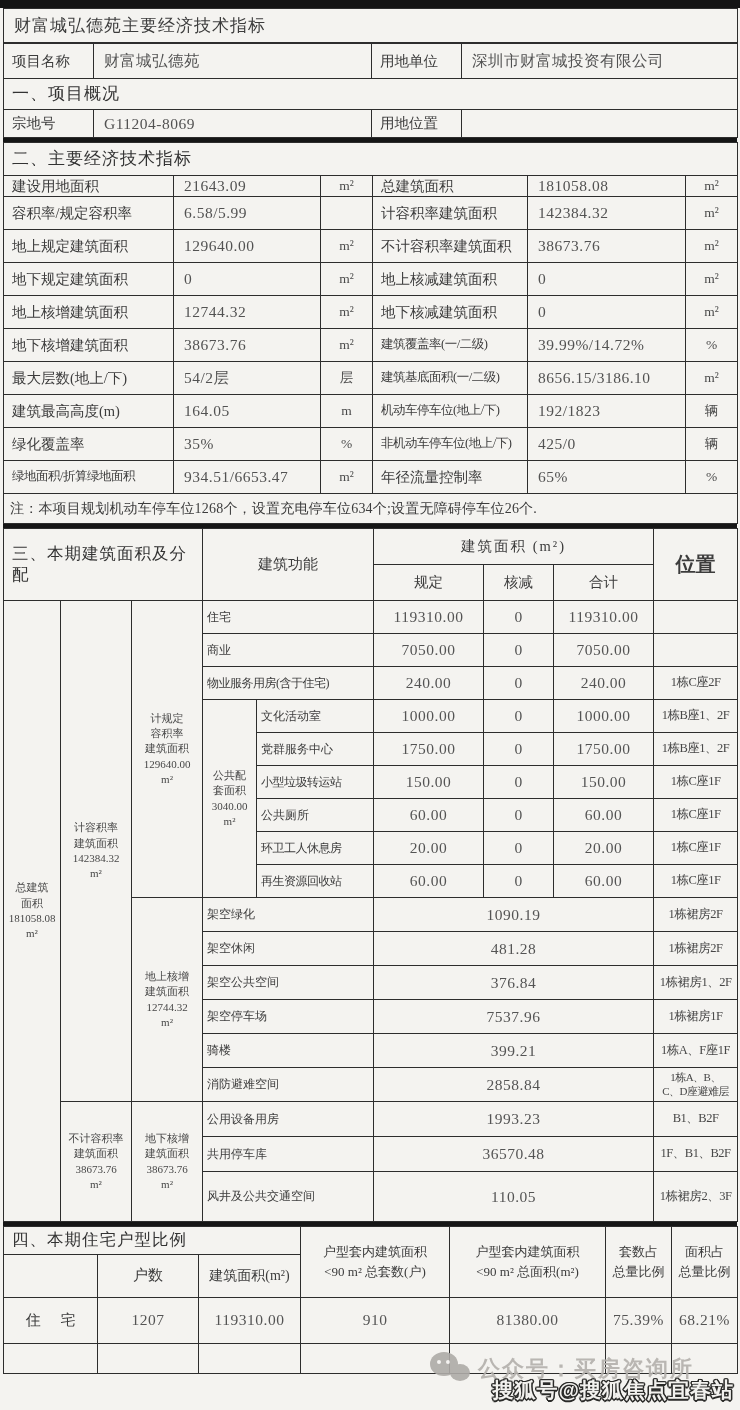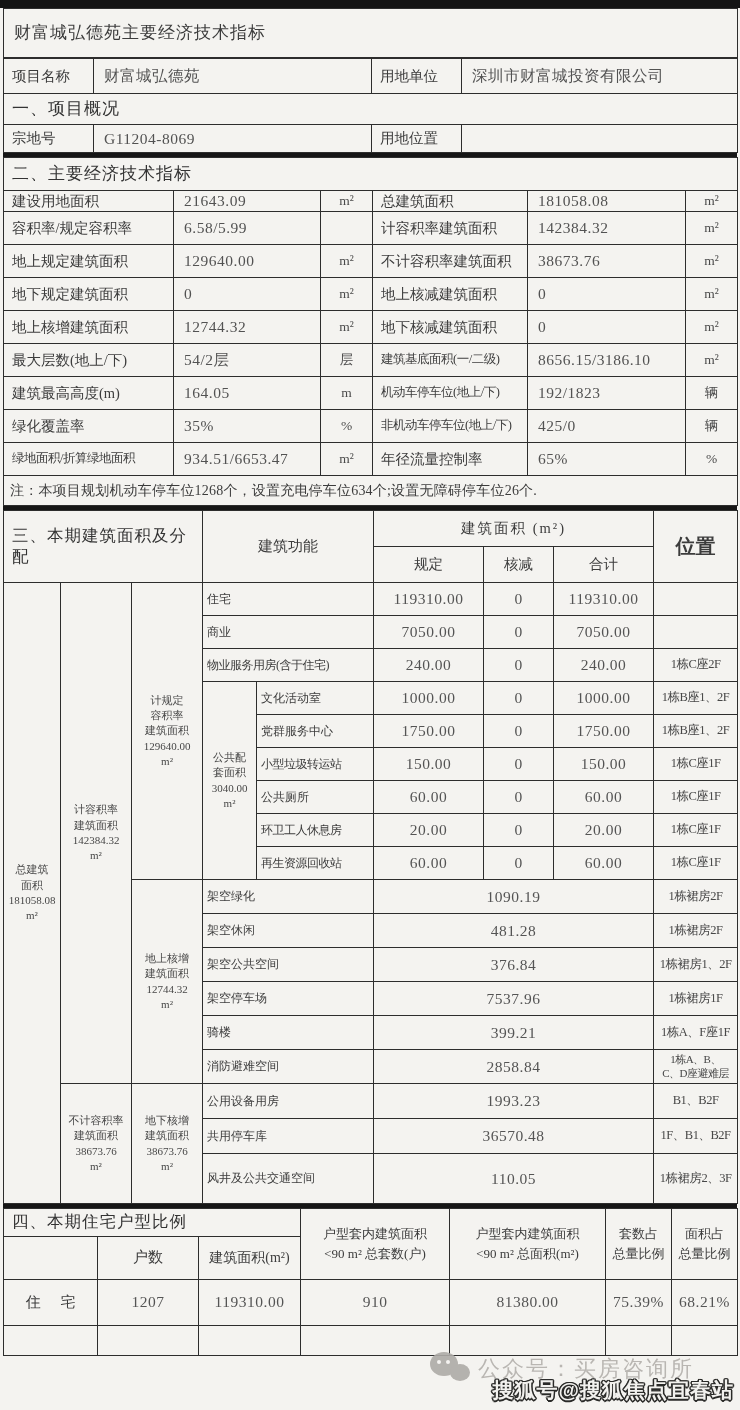--- a/index.html
+++ b/index.html
@@ -34,21 +34,21 @@
   .loc2 { font-size:11px; line-height:1.25; white-space:pre-line; }
   .note-cell { font-size:14px; text-align:left; padding-left:6px; letter-spacing:0.2px; }
   .h2col { white-space:pre-line; text-align:center; font-size:13px; line-height:1.55; }
   .h2small { text-align:center; font-size:13px; line-height:1.5; white-space:pre-line; }
   .name-sp { letter-spacing:8px; padding-left:12px; text-align:center; font-size:15px; }
 
   
   .wm-wechat {
     position:absolute; left:430px; top:1352px; display:flex; align-items:center;
     color:#b3b0ac; font-size:22px; letter-spacing:2px;
-    font-family:"Liberation Sans","DejaVu Sans",sans-serif; opacity:0.9;
+    font-family:"Liberation Sans","DejaVu Sans",sans-serif; opacity:0.9;font-weight:bold;
   }
   .wc-icon { position:relative; width:42px; height:34px; margin-right:6px; display:inline-block; }
   .wc-b1 { position:absolute; left:0; top:0; width:28px; height:24px; border-radius:50%; background:#aeaba7; }
   .wc-b1::before, .wc-b1::after { content:""; position:absolute; top:8px; width:4px; height:4px; border-radius:50%; background:#f4f3f0; }
   .wc-b1::before { left:7px; } .wc-b1::after { left:16px; }
   .wc-b2 { position:absolute; left:20px; top:12px; width:20px; height:17px; border-radius:50%; background:#aeaba7; }
   .wm-sohu {
     position:absolute; right:6px; top:1376px;
     font-family:"Liberation Sans","DejaVu Sans",sans-serif; font-weight:bold;
     font-size:21px; letter-spacing:1px; color:#f2f1ee;
@@ -60,21 +60,21 @@
 <body>
 
 <div class="page">
   <div class="top-bar"></div>
 
   <table>
     <colgroup>
         <col style="width:734px">
       </colgroup>
     <tbody>
-        <tr style="height:49px">
+        <tr style="height:34px">
       <td class="title-cell">财富城弘德苑主要经济技术指标</td>
     </tr>
   </tbody>
     </table>
 
   <table>
     <colgroup>
         <col style="width:90px">
         <col style="width:278px">
         <col style="width:90px">
@@ -146,20 +146,28 @@
       <td class="val">0</td>
       <td class="unit">m²</td>
     </tr>
     <tr style="height:33px">
       <td class="lbl">地上核增建筑面积</td>
       <td class="val">12744.32</td>
       <td class="unit">m²</td>
       <td class="lbl">地下核减建筑面积</td>
       <td class="val">0</td>
       <td class="unit">m²</td>
+    </tr>
+    <tr style="height:33px">
+      <td class="lbl">地下核增建筑面积</td>
+      <td class="val">38673.76</td>
+      <td class="unit">m²</td>
+      <td class="lbl sm">建筑覆盖率(一/二级)</td>
+      <td class="val">39.99%/14.72%</td>
+      <td class="unit">%</td>
     </tr>
     <tr style="height:33px">
       <td class="lbl">最大层数(地上/下)</td>
       <td class="val">54/2层</td>
       <td class="unit">层</td>
       <td class="lbl sm">建筑基底面积(一/二级)</td>
       <td class="val">8656.15/3186.10</td>
       <td class="unit">m²</td>
     </tr>
     <tr style="height:33px">

